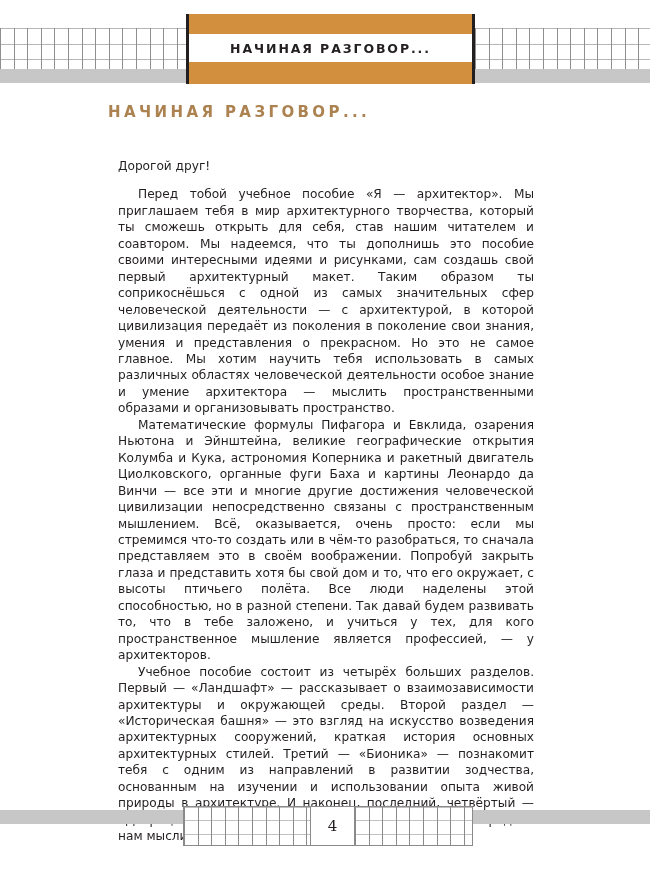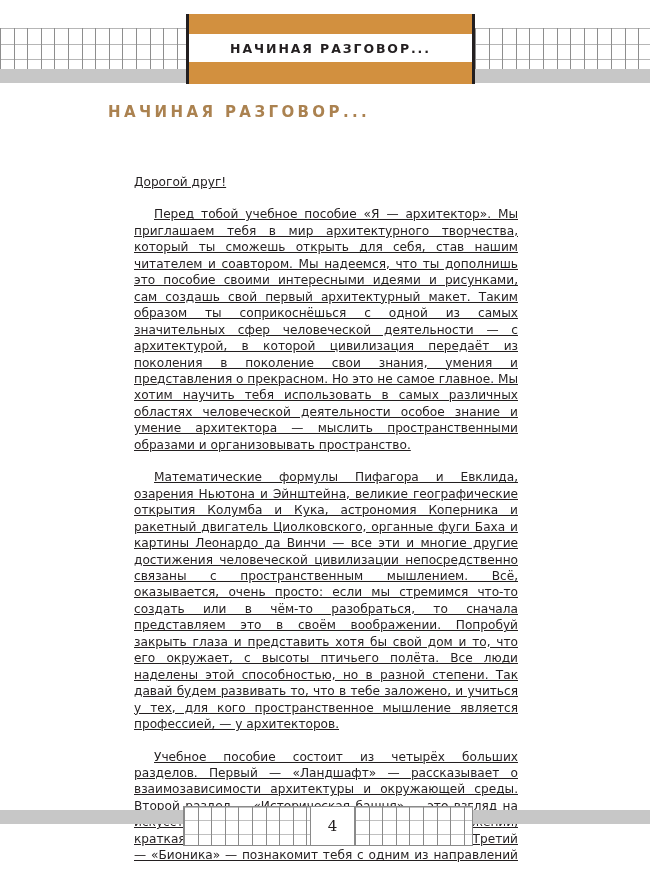--- a/index.html
+++ b/index.html
@@ -116,23 +116,22 @@
     width: 416px;
     color: #231f20;
     font-family: "DejaVu Sans", sans-serif;
     font-size: 12.15px;
     line-height: 16.45px;
     text-align: justify;
     text-justify: inter-word;
     hyphens: manual;
   }
   #article p {
-    margin: 16px;
+    margin: 0;
     text-indent: 20px;
-    text-decoration: underline;
   }
   #article p.salutation {
     text-indent: 0;
     margin-bottom: 12px;
   }
 
   
   #page-footer {
     position: absolute;
     left: 0;

